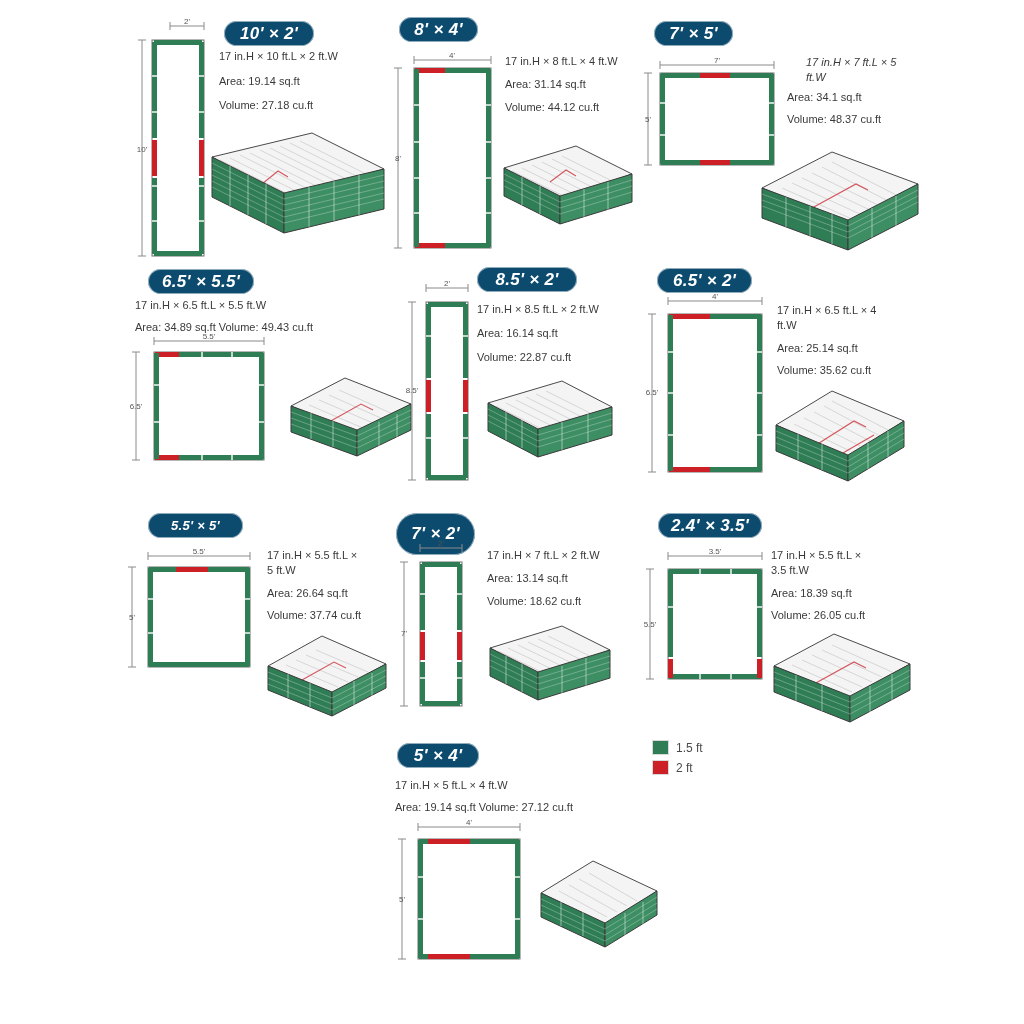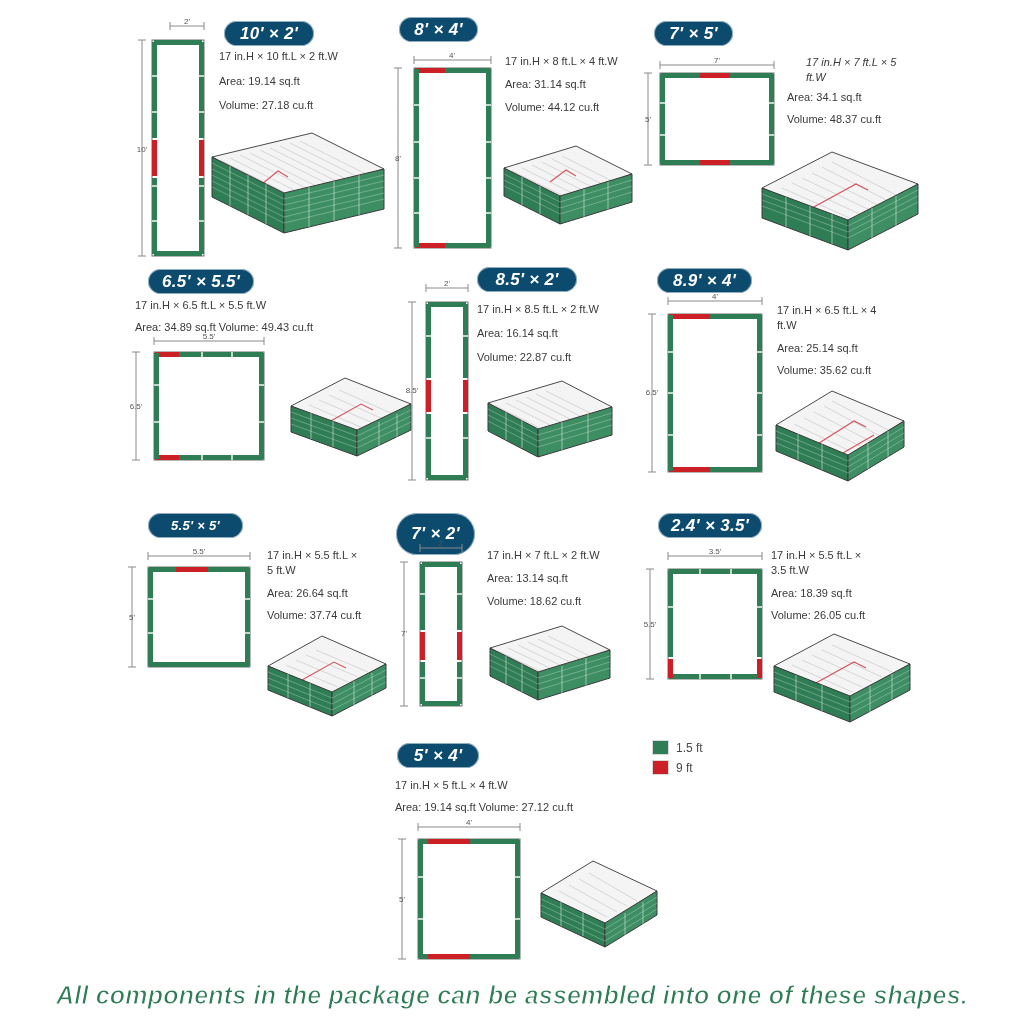--- a/index.html
+++ b/index.html
@@ -407,21 +407,21 @@
       </g>
       <g stroke="rgba(255,255,255,.55)" stroke-width="0.9">
         <line x1="24" y1="37" x2="24" y2="65"></line>
           <line x1="40" y1="45" x2="40" y2="73"></line>
         <line x1="80" y1="47" x2="80" y2="75"></line>
           <line x1="106" y1="39" x2="106" y2="67"></line>
       </g>
     </svg>
   </div>
 
-  <div class="badge" style="left:657px;top:268px;width:95px;height:25px;font-size:17px;">8.9' × 4'</div>
+  <div class="badge" style="left:657px;top:268px;width:95px;height:25px;font-size:17px;">6.5' × 2'</div>
   <div class="spec wrap" style="left:777px;top:303px;width:106px;">17 in.H × 6.5 ft.L × 4 ft.W</div>
   <div class="spec" style="left:777px;top:341px;">Area: 25.14 sq.ft</div>
   <div class="spec" style="left:777px;top:363px;">Volume: 35.62 cu.ft</div>
 
   <div class="plan" style="left:640px;top:290px;">
     <svg width="130" height="190" viewBox="0 0 130 190">
       <g stroke="#8a8a8a" stroke-width="1" fill="none">
         <line x1="28" y1="11" x2="122" y2="11"></line>
         <line x1="28" y1="7" x2="28" y2="15"></line>
           <line x1="122" y1="7" x2="122" y2="15"></line>
@@ -754,19 +754,18 @@
     </svg>
   </div>
 
   <div class="legend" style="left:652px;top:740px;">
     <div class="row">
       <span class="sw green"></span>
       <span class="lbl">1.5 ft</span>
     </div>
     <div class="row">
       <span class="sw red"></span>
-      <span class="lbl">9 ft</span>
+      <span class="lbl">2 ft</span>
     </div>
   </div>
 
-  <div class="footer">All components in the package can be assembled into one of these shapes.</div>
 
 </div>
 
 </body></html>

